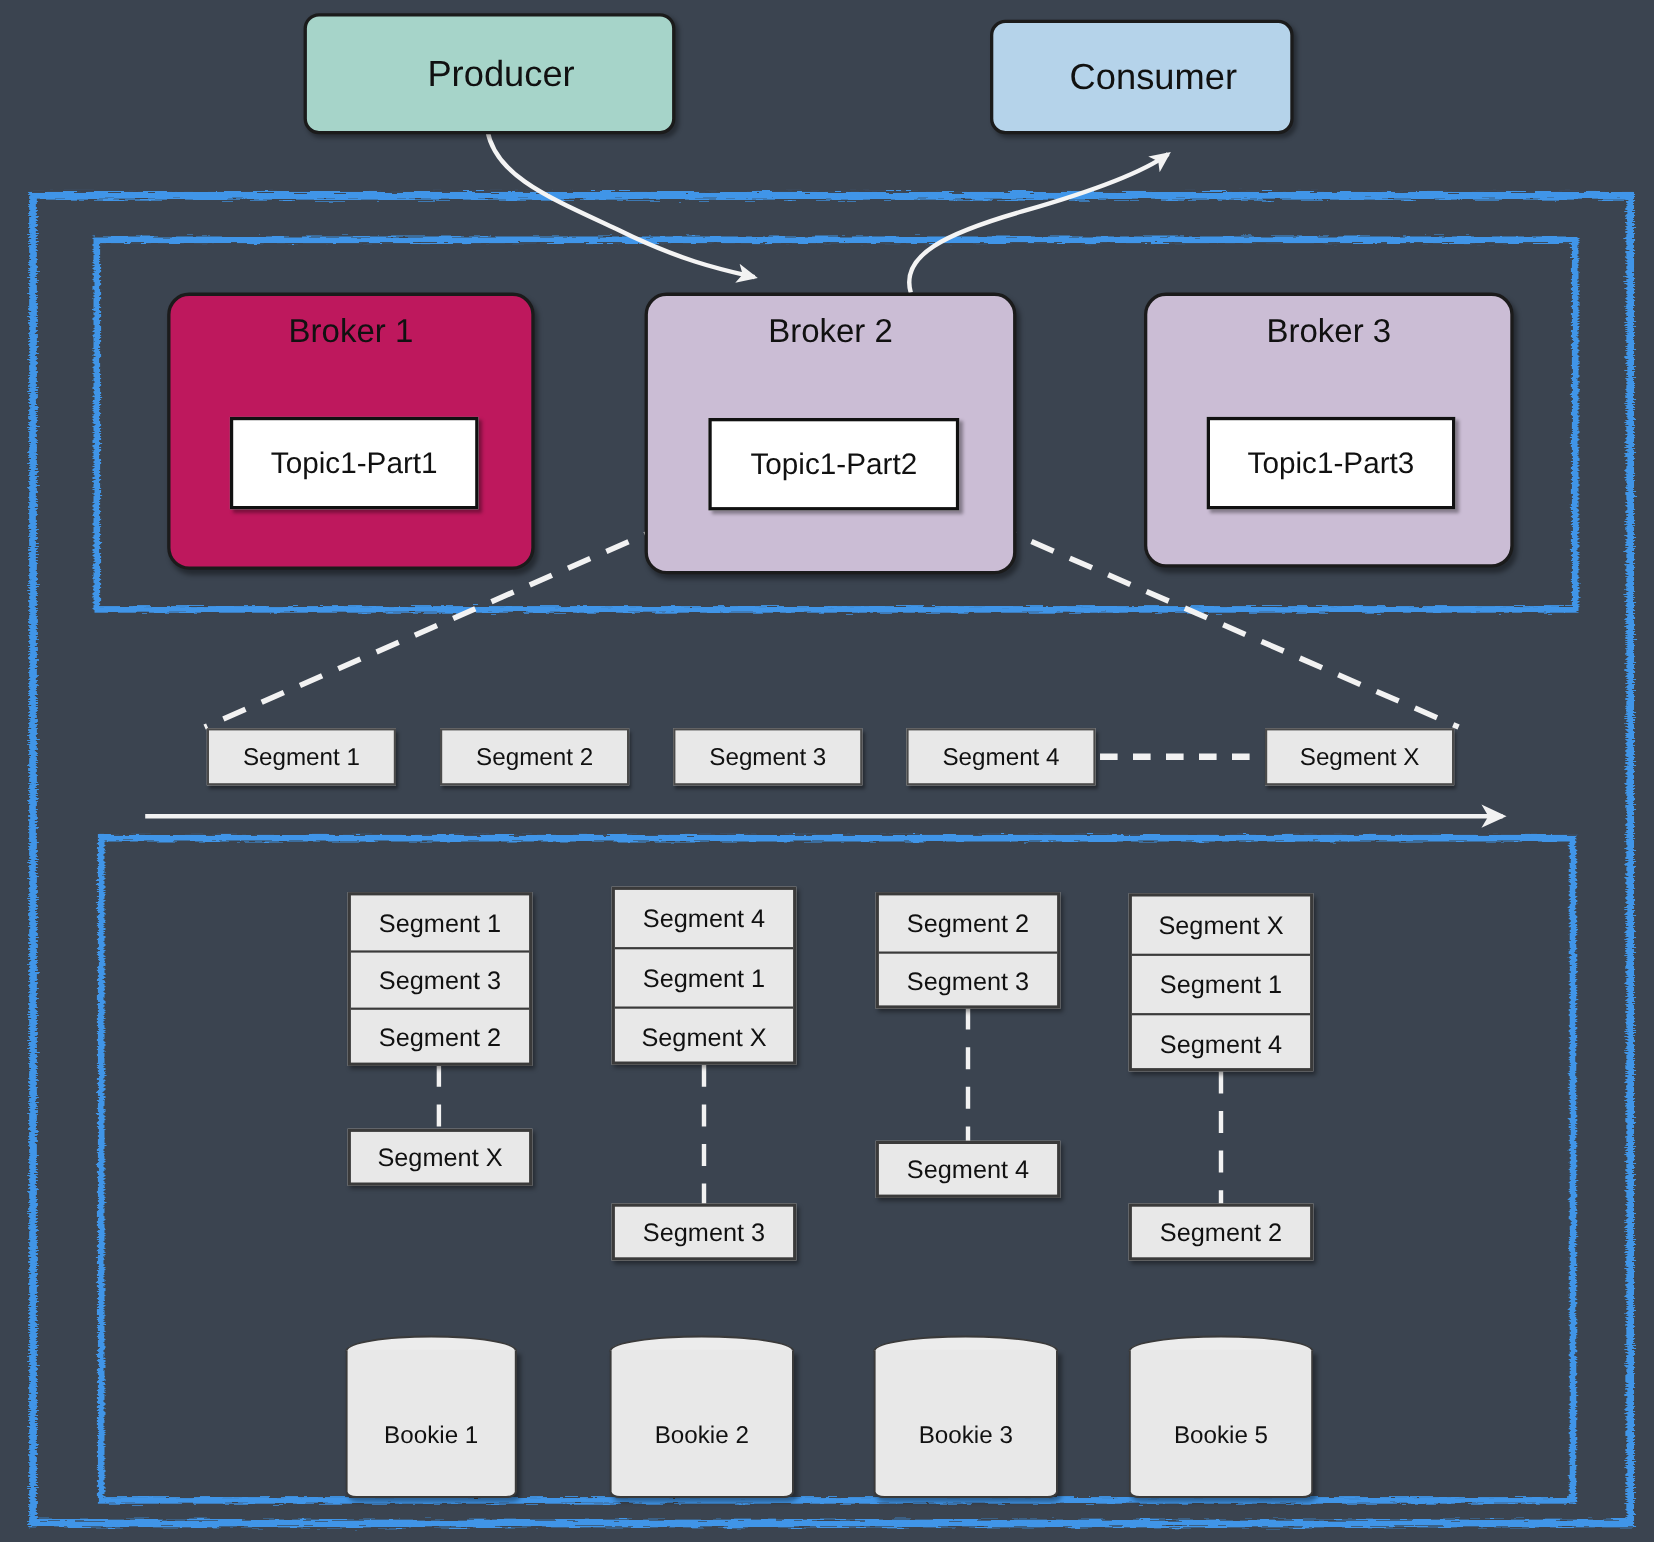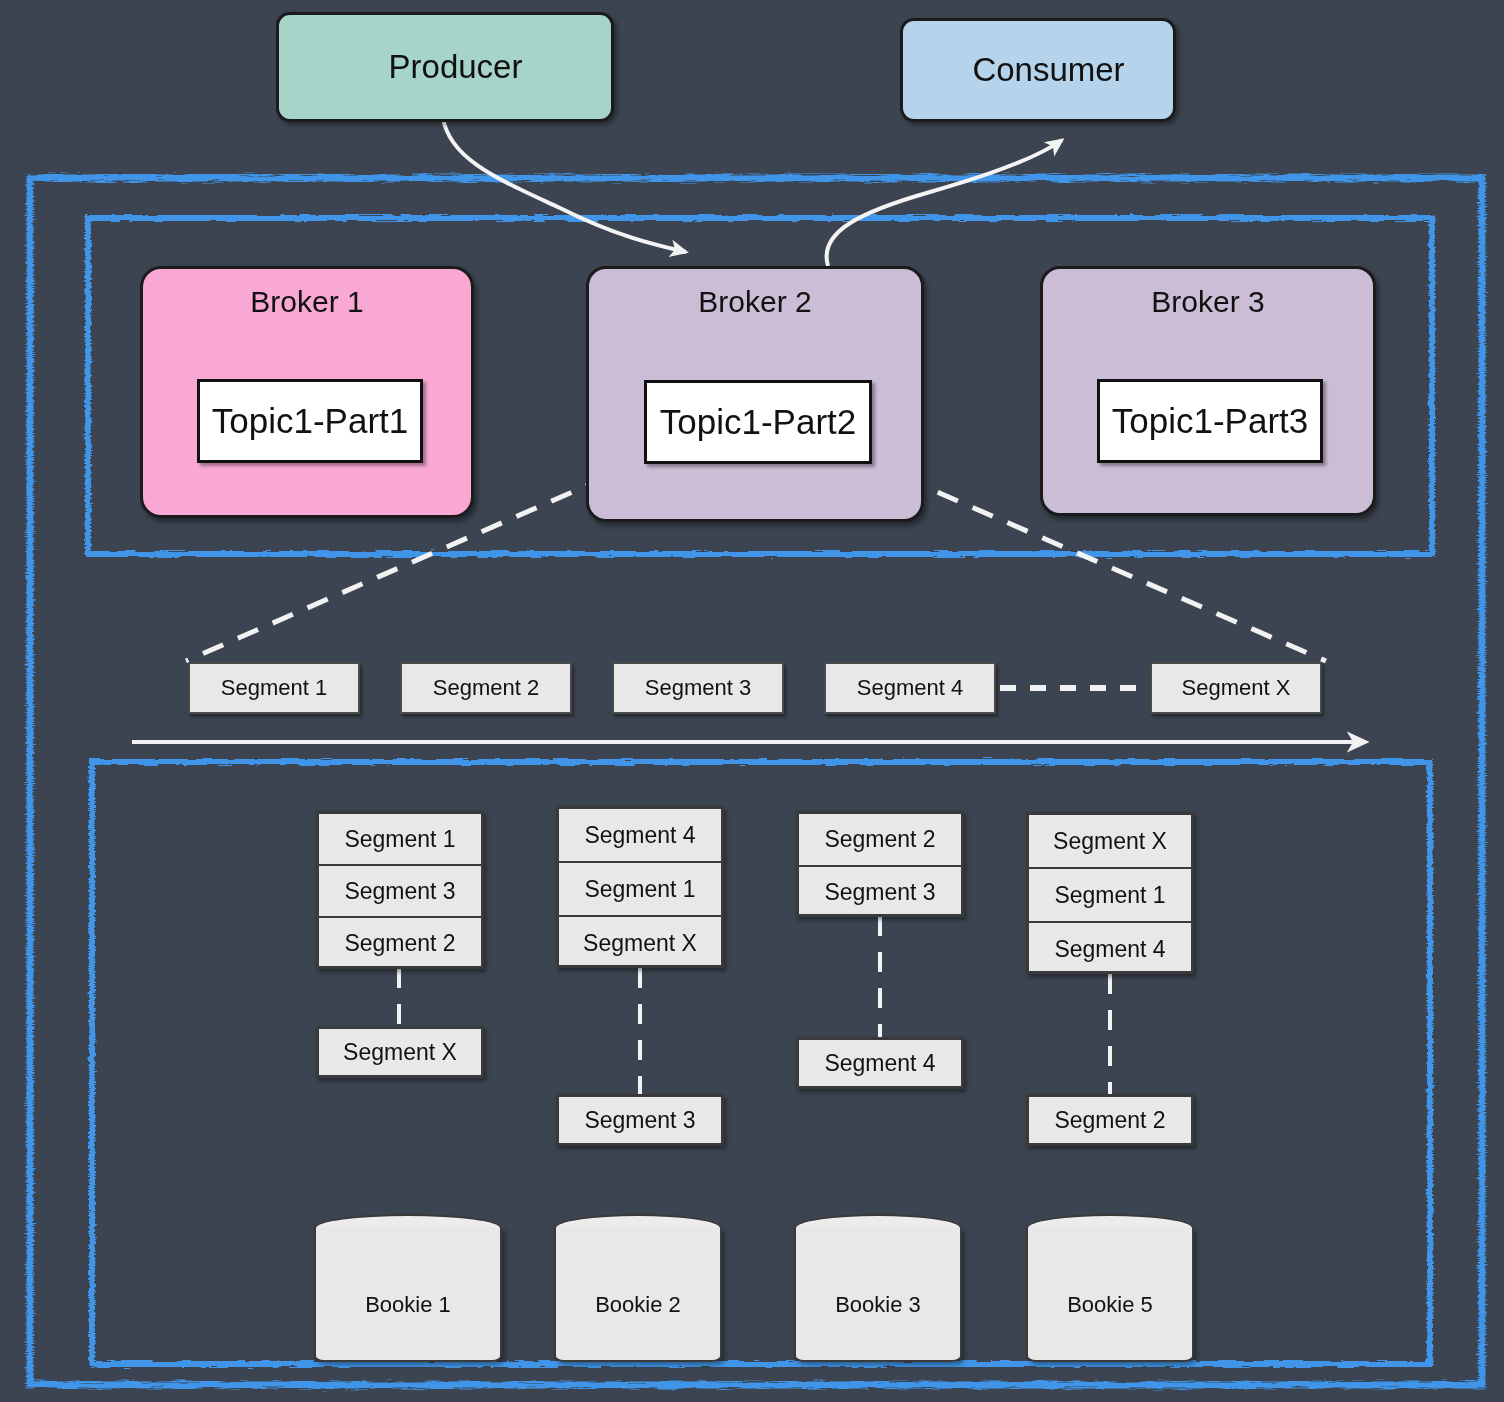--- a/index.html
+++ b/index.html
@@ -51,21 +51,21 @@
     color: #111;
   }
   .partition {
     position: absolute;
     background: #ffffff;
     border: 3px solid #111;
     box-sizing: border-box;
     display: flex;
     align-items: center;
     justify-content: center;
-    font-size: 35px;
+    font-size: 27px;
     color: #111;
     box-shadow: 3px 3px 3px rgba(0,0,0,0.35);
   }
   
   .segchip {
     position: absolute;
     background: #e8e8e8;
     border: 2px solid #4a4a4a;
     box-sizing: border-box;
     display: flex;
@@ -187,21 +187,21 @@
   </svg>
 
   <div class="endpoint" style="left:276px; top:12px; width:338px; height:110px; background:#a6d4c9;">
     <span>Producer</span>
   </div>
 
   <div class="endpoint" style="left:900px; top:18px; width:276px; height:104px; background:#b5d3ea;">
     <span>Consumer</span>
   </div>
 
-  <div class="broker" style="left:140px; top:266px; width:334px; height:252px; background:#f9a8d4;border-radius:21px;">
+  <div class="broker" style="left:152px; top:266px; width:334px; height:252px; background:#be185d;">
     <div class="broker-title">Broker 1</div>
     <div class="partition" style="left:54px; top:110px; width:226px; height:84px;">
       <span>Topic1-Part1</span>
     </div>
   </div>
 
   <div class="broker" style="left:586px; top:266px; width:338px; height:256px; background:#cbbdd5;">
     <div class="broker-title">Broker 2</div>
     <div class="partition" style="left:55px; top:111px; width:228px; height:84px;">
       <span>Topic1-Part2</span>
@@ -259,21 +259,21 @@
 
   <div class="segstack" style="left:1026px; top:812px; width:168px; height:162px;">
     <div style="height:54px;">Segment X</div>
     <div style="height:54px;">Segment 1</div>
     <div style="height:52px;">Segment 4</div>
   </div>
   <div class="segchip ledger" style="left:1026px; top:1094px; width:168px; height:52px;">
     <span>Segment 2</span>
   </div>
 
-  <div class="bookie" style="left:314px; top:1214px; width:188px; height:148px;">
+  <div class="bookie" style="left:314px; top:1214px; width:156px; height:148px;">
     <div class="top"></div>
     <div class="body"></div>
     <div class="label">Bookie 1</div>
   </div>
   <div class="bookie" style="left:554px; top:1214px; width:168px; height:148px;">
     <div class="top"></div>
     <div class="body"></div>
     <div class="label">Bookie 2</div>
   </div>
   <div class="bookie" style="left:794px; top:1214px; width:168px; height:148px;">

